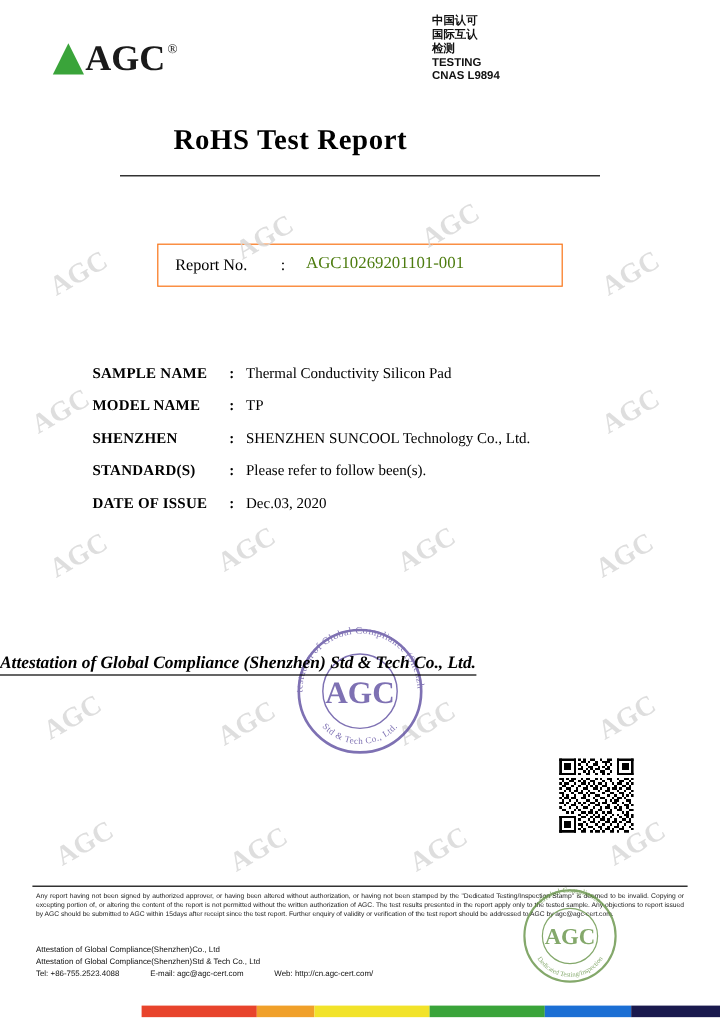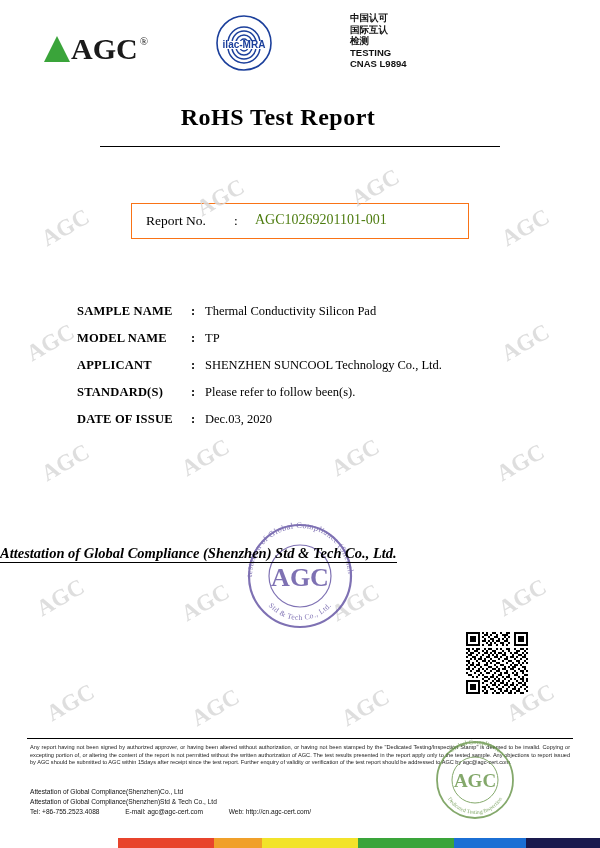--- a/index.html
+++ b/index.html
@@ -66,42 +66,41 @@
 
   .cnas-badge {
     position: absolute;
     left: 278px;
     top: 18px;
     width: 74px;
     height: 52px;
   }
   .cnas-text {
     position: absolute;
-    left: 350px;
+    left: 360px;
     top: 12px;
     font-family: "Liberation Sans", sans-serif;
     font-size: 9.5px;
     line-height: 11.6px;
     color: #111;
     font-weight: bold;
   }
   .cnas-text .cn { font-family: "DejaVu Sans", sans-serif; font-weight:bold; }
 
   
   .title {
     position: absolute;
     top: 104px;
     left: 0;
     width: 484px;
     text-align: center;
     font-size: 24px;
     font-weight: bold;
     color: #000;
     letter-spacing: 0.5px;
-    padding-left: 36px;
   }
   .title-rule {
     position: absolute;
     top: 146px;
     left: 100px;
     width: 400px;
     height: 1px;
     background: #000;
   }
 
@@ -280,39 +279,20 @@
 <div class="page">
 
   <div class="header">
 
     <div class="agc-logo">
       <span class="tri"></span>
       <span class="txt">AGC</span>
       <span class="reg">®</span>
     </div>
 
-    <div class="ilac">
-      <svg width="58" height="58" viewBox="0 0 58 58">
-        <circle cx="29" cy="29" r="27" fill="none" stroke="#1b3f9b" stroke-width="1.6"></circle>
-        <g stroke="#1b3f9b" stroke-width="1.5" fill="none">
-          <path d="M13 29 a16 16 0 0 1 32 0"></path>
-          <path d="M17 29 a12 12 0 0 1 24 0"></path>
-          <path d="M21 29 a8 8 0 0 1 16 0"></path>
-          <path d="M25 29 a4 4 0 0 1 8 0"></path>
-        </g>
-        <g stroke="#1b3f9b" stroke-width="1.5" fill="none">
-          <path d="M13 33 a16 16 0 0 0 32 0"></path>
-          <path d="M17 33 a12 12 0 0 0 24 0"></path>
-          <path d="M21 33 a8 8 0 0 0 16 0"></path>
-          <path d="M25 33 a4 4 0 0 0 8 0"></path>
-        </g>
-        <rect x="4" y="27" width="50" height="8" fill="#ffffff"></rect>
-        <text x="29" y="34" font-family="Liberation Sans, sans-serif" font-size="10" font-weight="bold" fill="#1b3f9b" text-anchor="middle">ilac-MRA</text>
-      </svg>
-    </div>
 
 
     <div class="cnas-text">
       <div class="cn">中国认可</div>
       <div class="cn">国际互认</div>
       <div class="cn">检测</div>
       <div>TESTING</div>
       <div>CNAS L9894</div>
     </div>
   </div>
@@ -334,21 +314,21 @@
       <span class="field-value">Thermal  Conductivity Silicon Pad</span>
     </div>
 
     <div class="field-row">
       <span class="field-label">MODEL NAME</span>
       <span class="field-colon">:</span>
       <span class="field-value">TP</span>
     </div>
 
     <div class="field-row">
-      <span class="field-label">APPLICANT</span>
+      <span class="field-label">SHENZHEN</span>
       <span class="field-colon">:</span>
       <span class="field-value">SHENZHEN  SUNCOOL  Technology Co., Ltd.</span>
     </div>
 
     <div class="field-row">
       <span class="field-label">STANDARD(S)</span>
       <span class="field-colon">:</span>
       <span class="field-value">Please refer to follow been(s).</span>
     </div>
 

